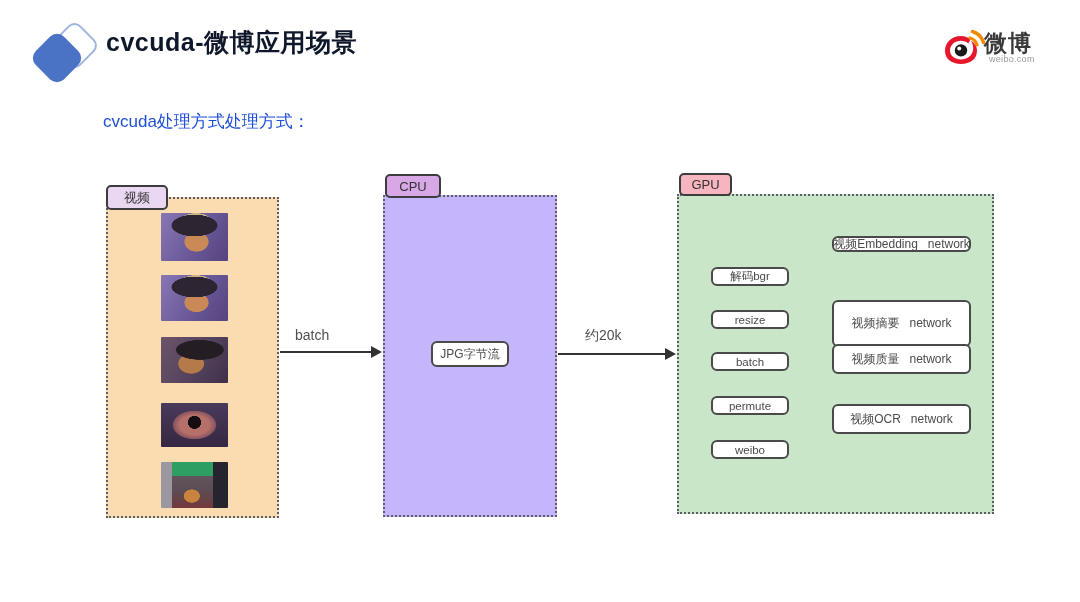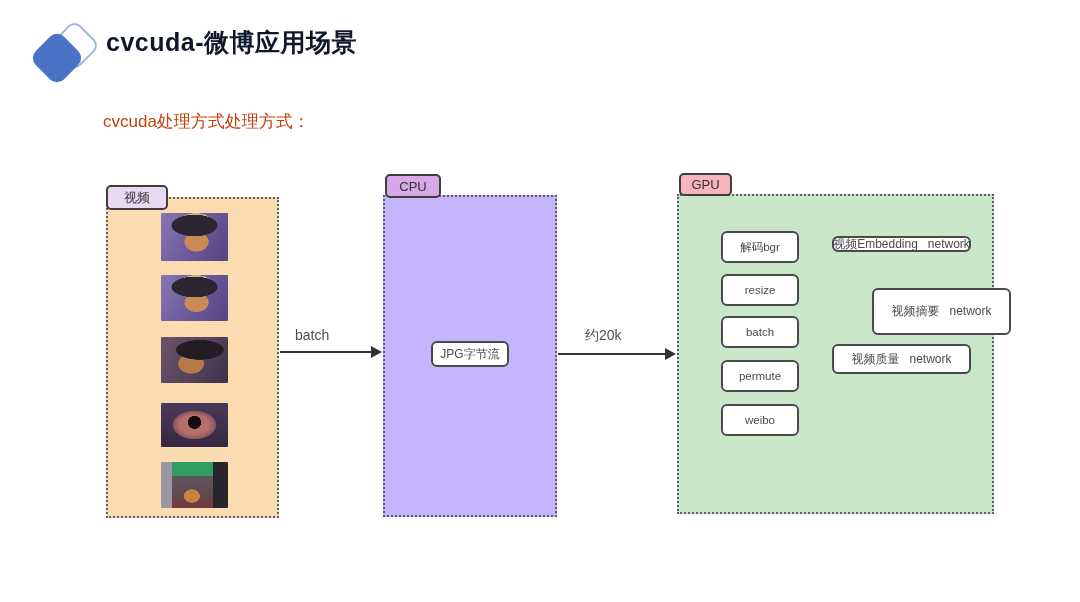--- a/index.html
+++ b/index.html
@@ -34,21 +34,21 @@
   .weibo-text {
     position: absolute; left: 41px; top: 2px;
     font-size: 23px; font-weight: 700; color: #3a3a3a; letter-spacing: 1px;
   }
   .weibo-domain {
     position: absolute; left: 46px; top: 28px;
     font-size: 9px; color: #9a9a9a; letter-spacing: 0.3px;
   }
   .page-subtitle {
     position: absolute; left: 103px; top: 110px;
-    font-size: 17px; font-weight: 500; color: #c2410c;
+    font-size: 17px; font-weight: 500; color: #1d4ed8;
   }
 
   
   .panel {
     position: absolute;
     border: 2px dotted #5d5d68;
   }
   .panel-video { left: 106px; top: 197px; width: 173px; height: 321px; background: #fbdcb0; }
   .panel-cpu   { left: 383px; top: 195px; width: 174px; height: 322px; background: #c4b5fd; }
   .panel-gpu   { left: 677px; top: 194px; width: 317px; height: 320px; background: #c9e6c9; }
@@ -103,27 +103,27 @@
 
   
   .node {
     position: absolute; background: #ffffff;
     border: 2px solid #4a4a4a; border-radius: 6px;
     display: flex; align-items: center; justify-content: center;
     color: #4a4a4a; font-size: 12px; white-space: pre;
   }
   .node-jpg { left: 46px; top: 144px; width: 78px; height: 26px; }
 
-  .gpu-op  { left: 42px; width: 78px; height: 32px; font-size: 11.5px; }
+  .gpu-op  { left: 32px; width: 78px; height: 19px; font-size: 11.5px; margin-top: 36px; }
   .op1 { top: 35px; } .op2 { top: 78px; } .op3 { top: 120px; }
   .op4 { top: 164px; } .op5 { top: 208px; }
 
   .gpu-net { left: 153px; width: 139px; font-size: 12px; }
   .net1 { top: 40px;  height: 16px; }
-  .net2 { top: 92px;  height: 47px; margin-left: 40px; }
+  .net2 { top: 104px;  height: 47px; }
   .net3 { top: 148px; height: 30px; }
   .net4 { top: 208px; height: 30px; }
 
   
   .arrow-line { position: absolute; height: 0; border-top: 2px solid #333; }
   .arrow-head {
     position: absolute; width: 0; height: 0;
     border-left: 11px solid #333;
     border-top: 6px solid transparent;
     border-bottom: 6px solid transparent;
@@ -143,20 +143,35 @@
 
 <div class="stage">
 
   <div class="logo-diamonds">
     <div class="diamond-back"></div>
     <div class="diamond-front"></div>
   </div>
 
   <div class="page-title">cvcuda-微博应用场景</div>
 
+  <div class="weibo-logo">
+    <svg width="42" height="48" viewBox="0 0 42 48">
+
+      <path d="M 18 10 C 8 10 2 17 2 25 C 2 33 9 38 18 38 C 27 38 34 33 34 25 C 34 21 32 17 28 15
+               C 30 18 30.5 21 30 24 C 29 30 24 33.5 18 33.5 C 12 33.5 7 30 7 24.5
+               C 7 19 12 14.8 18 14.8 C 21 14.8 23.5 15.8 25.3 17.5 L 27.5 13.5 C 25 11.3 21.8 10 18 10 Z" fill="#e6162d"></path>
+      <circle cx="18" cy="24.4" r="6.2" fill="#1a1a1a"></circle>
+      <circle cx="16.2" cy="22.6" r="2" fill="#ffffff"></circle>
+
+      <path d="M 27 12 A 10 10 0 0 1 34 19" fill="none" stroke="#f28a00" stroke-width="3.2" stroke-linecap="round"></path>
+      <path d="M 29.5 5.5 A 16.5 16.5 0 0 1 40.5 16.5" fill="none" stroke="#f28a00" stroke-width="3.4" stroke-linecap="round"></path>
+    </svg>
+    <div class="weibo-text">微博</div>
+    <div class="weibo-domain">weibo.com</div>
+  </div>
 
   <div class="page-subtitle">cvcuda处理方式处理方式：</div>
 
   <div class="panel-tag tag-video">视频</div>
   <div class="panel panel-video">
     <div class="vframe f1"></div>
     <div class="vframe f2"></div>
     <div class="vframe f3"></div>
     <div class="vframe f4"></div>
     <div class="vframe f5"></div>
@@ -179,15 +194,16 @@
   <div class="panel panel-gpu">
     <div class="node gpu-op op1">解码bgr</div>
     <div class="node gpu-op op2">resize</div>
     <div class="node gpu-op op3">batch</div>
     <div class="node gpu-op op4">permute</div>
     <div class="node gpu-op op5">weibo</div>
 
     <div class="node gpu-net net1">视频Embedding   network</div>
     <div class="node gpu-net net2">视频摘要   network</div>
     <div class="node gpu-net net3">视频质量   network</div>
+    <div class="node gpu-net net4">视频OCR   network</div>
   </div>
 
 </div>
 
 </body></html>

